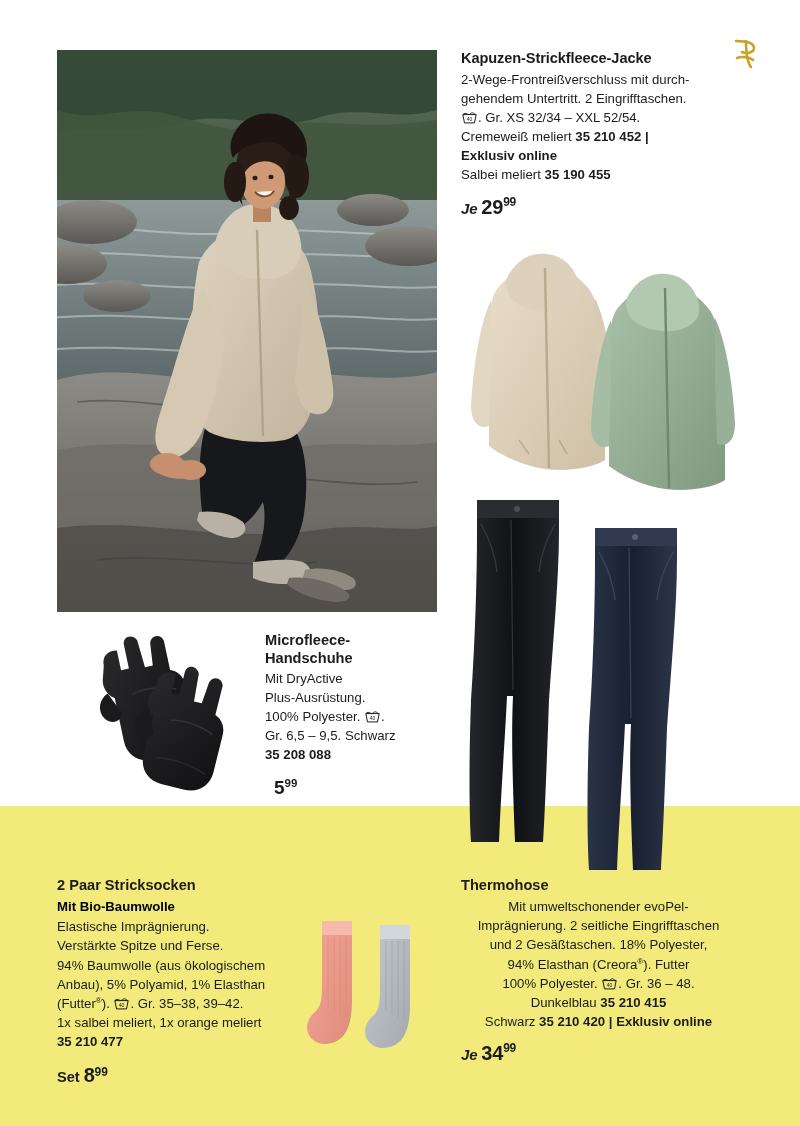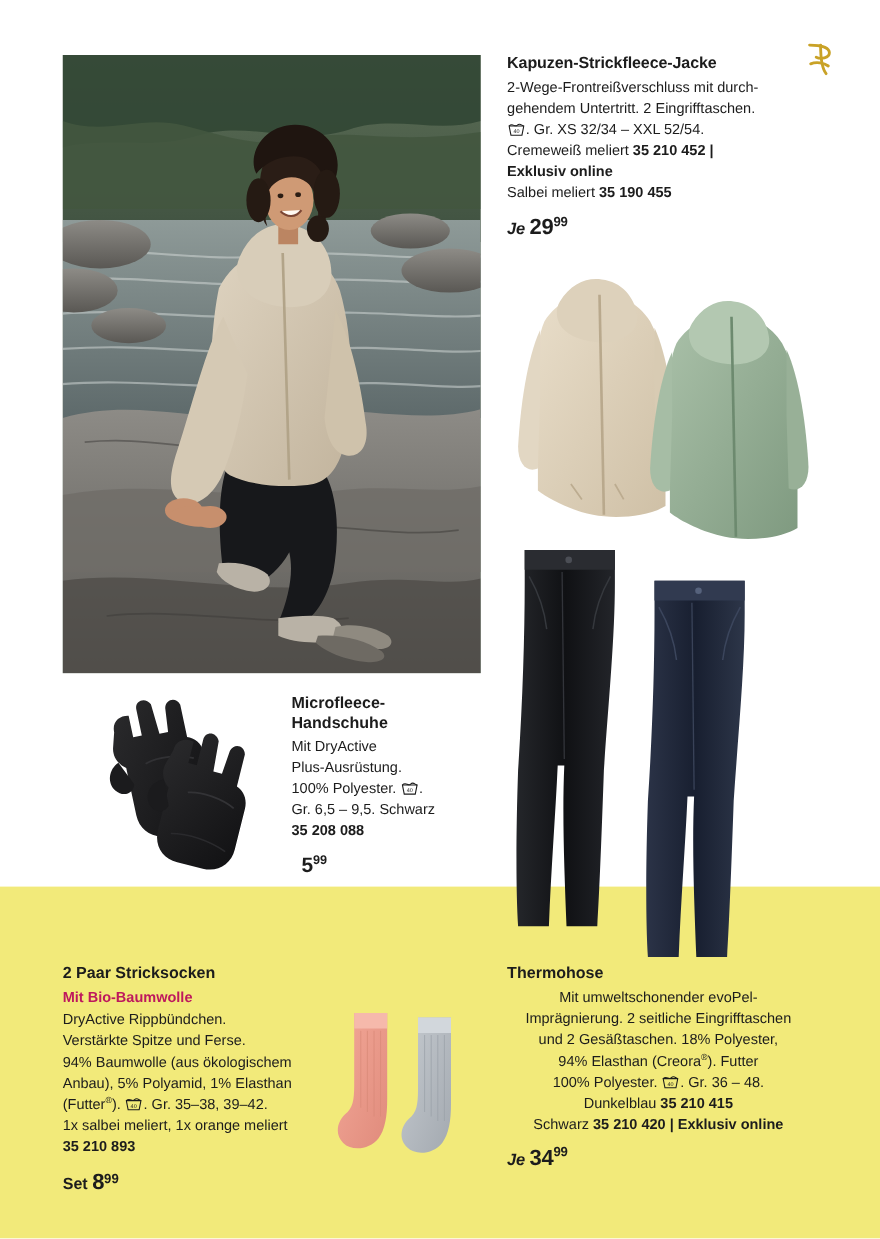--- a/index.html
+++ b/index.html
@@ -114,21 +114,21 @@
     font-size: 13.2px;
     line-height: 1.45;
   }
   .block-socken h2 {
     margin: 0 0 1px 0;
     font-size: 14.6px;
     font-weight: bold;
   }
   .block-socken .sub {
     font-weight: bold;
-    color: #be185d;
+    color: #000000;
     margin: 0 0 1px 0;
   }
   .block-socken p { margin: 0; }
   .set-price {
     font-weight: bold;
     font-size: 14.6px;
     margin-top: 10px;
   }
   .set-price .amount { font-size: 20px; letter-spacing: -0.3px; }
   .set-price .cents { font-size: 12px; vertical-align: super; }
@@ -435,32 +435,32 @@
   <p>Gr. 6,5 – 9,5. Schwarz</p>
   <p class="b">35 208 088</p>
   <div class="price-small">
     <span>5</span><span class="cents">99</span>
   </div>
 </div>
 
 <div class="block-socken">
   <h2>2 Paar Stricksocken</h2>
   <p class="sub">Mit Bio-Baumwolle</p>
-  <p>DryActive Rippbündchen.</p>
+  <p>Elastische Imprägnierung.</p>
   <p>Verstärkte Spitze und Ferse.</p>
   <p>94% Baumwolle (aus ökologischem</p>
   <p>Anbau), 5% Polyamid, 1% Elasthan</p>
   <p><span>(Futter</span><sup class="reg">®</sup><span>). </span><span class="wash">
       <svg viewBox="0 0 18 15" width="15" height="13">
         <path d="M1 4 L17 4 L15 14 L3 14 Z" fill="none" stroke="#1c1c1c" stroke-width="1.2"></path>
         <path d="M1 4 C5 0 7 6 10 3 C13 0 15 4 17 4" fill="none" stroke="#1c1c1c" stroke-width="1.1"></path>
         <text x="9" y="12" font-size="6" text-anchor="middle" fill="#1c1c1c" font-family="Liberation Sans, sans-serif">40</text>
       </svg></span><span>. Gr. 35–38, 39–42.</span></p>
   <p>1x salbei meliert, 1x orange meliert</p>
-  <p class="b">35 210 893</p>
+  <p class="b">35 210 477</p>
   <div class="set-price">
     <span>Set </span><span class="amount">8</span><span class="cents">99</span>
   </div>
 </div>
 
 <div class="socks-img">
   <svg viewBox="0 0 130 145" width="130" height="145">
     <defs>
       <linearGradient id="pinkS" x1="0" y1="0" x2="1" y2="1">
         <stop offset="0" stop-color="#f3a898"></stop>

